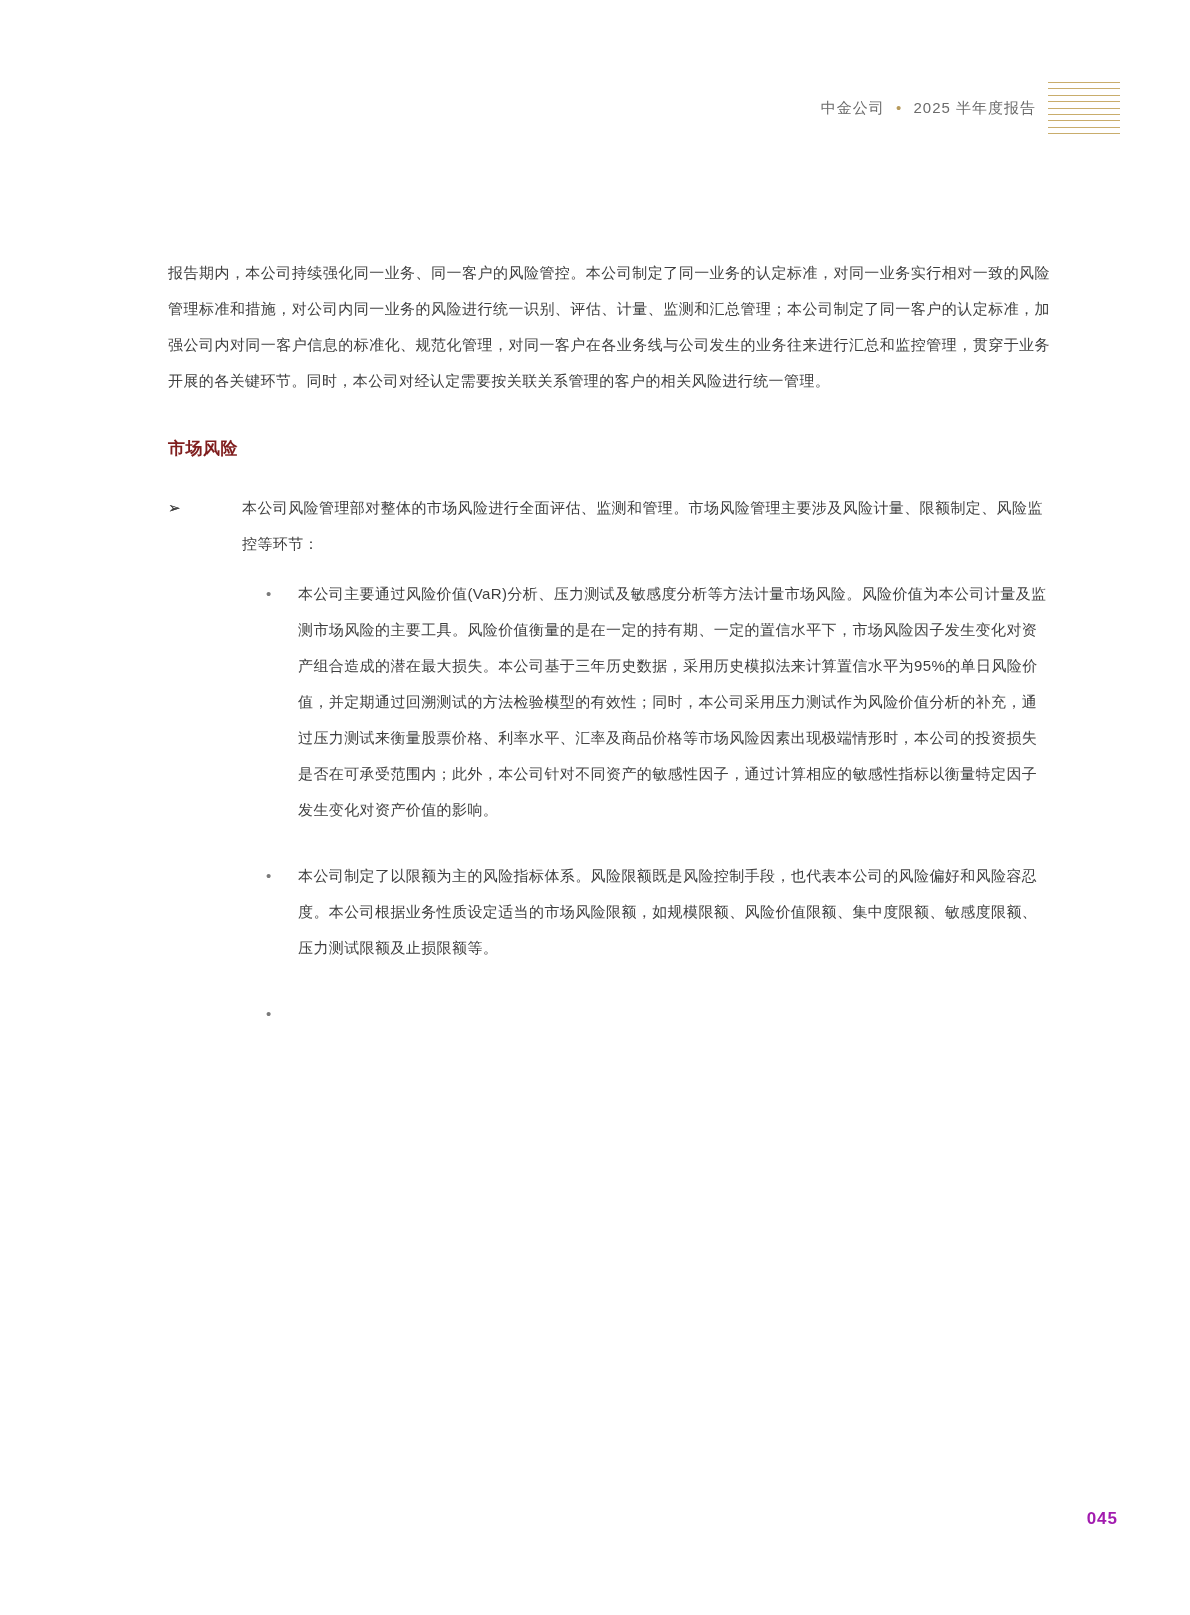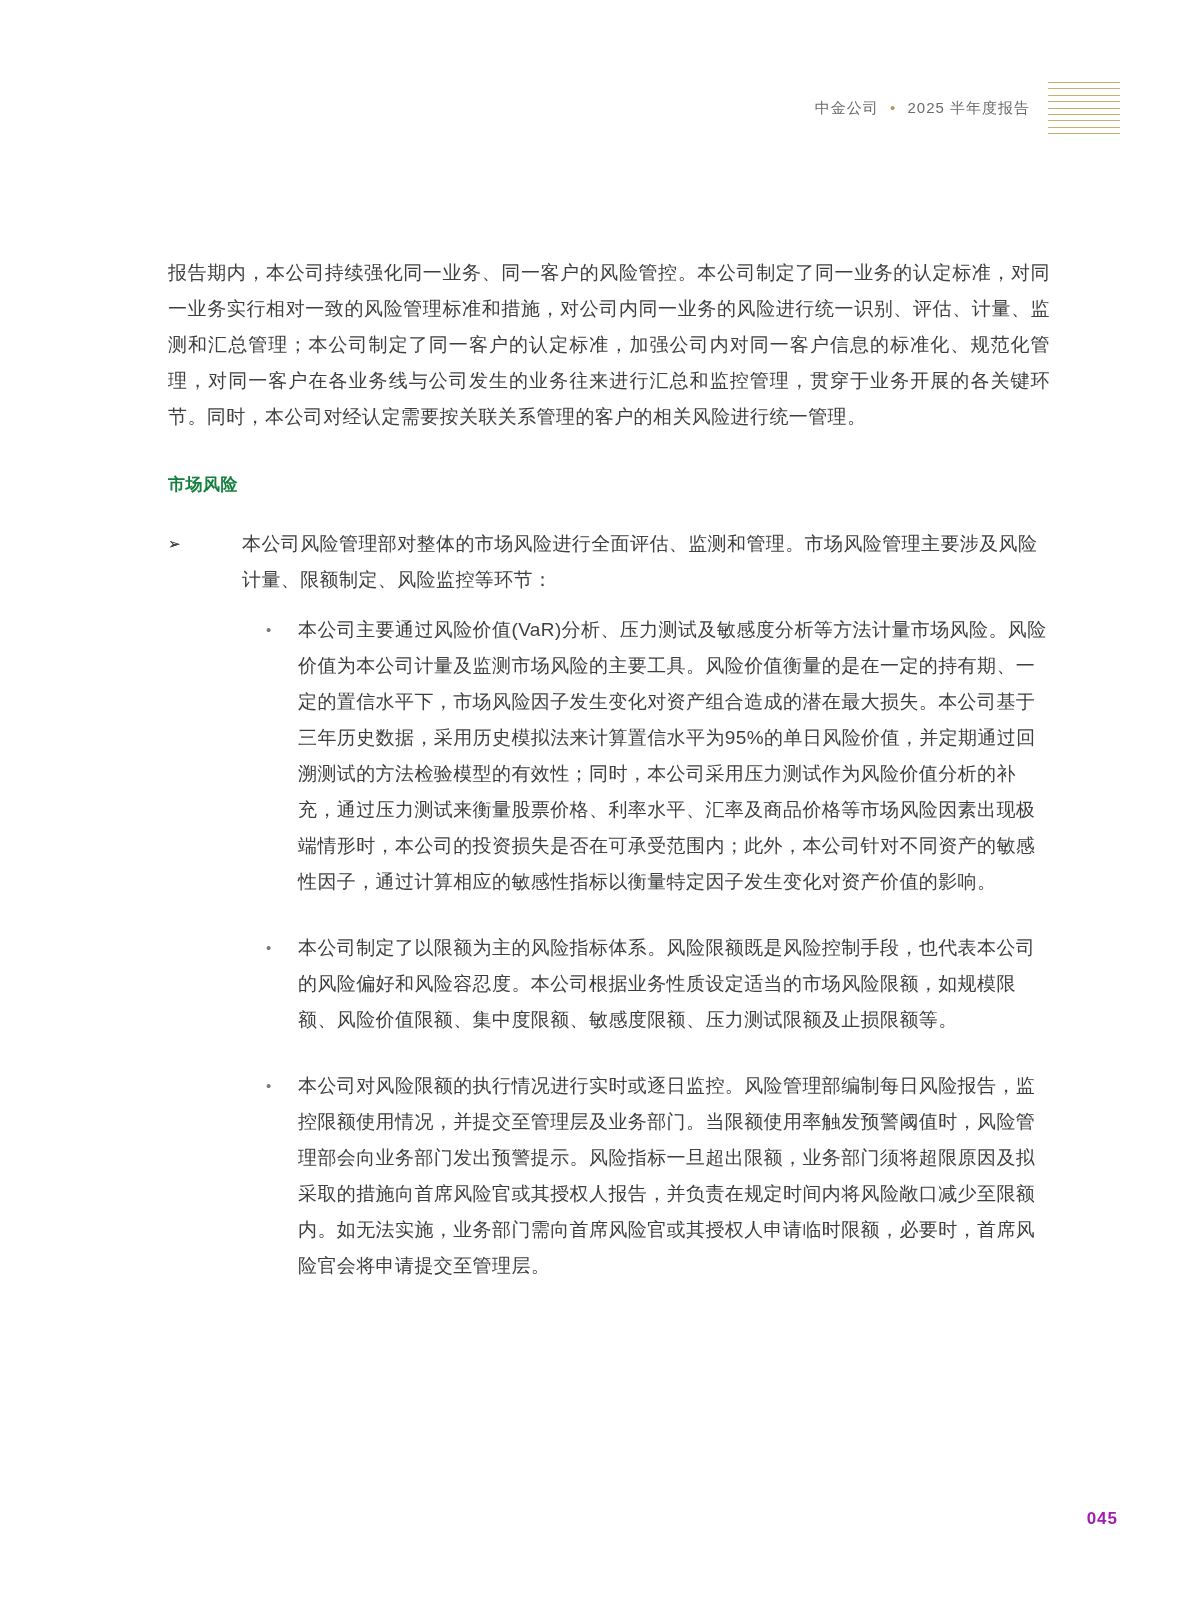--- a/index.html
+++ b/index.html
@@ -16,21 +16,21 @@
     overflow: hidden;
   }
 
   
   .page-header {
     position: absolute;
     top: 82px;
     right: 70px;
     display: flex;
     align-items: center;
-    gap: 18px;
+    gap: 12px;
   }
   .header-text {
     font-size: 15px;
     color: #6b6b6b;
     letter-spacing: 1px;
     white-space: nowrap;
   }
   .header-text .dot {
     color: #b79a5b;
     margin: 0 6px;
@@ -50,39 +50,39 @@
 
   
   .content {
     position: absolute;
     left: 168px;
     top: 255px;
     width: 882px;
   }
   p, .li-text {
     margin: 0;
-    font-size: 19px;
+    font-size: 15px;
     line-height: 36px;
     text-align: justify;
     letter-spacing: 0.4px;
     color: #3f3f3f;
   }
   .para {
     margin-bottom: 30px;
     text-indent: 0;
   }
   .para.lead {
     margin-bottom: 38px;
   }
 
   h2.section-title {
     margin: 0 0 16px 0;
     font-size: 17px;
     font-weight: bold;
-    color: #15803d;
+    color: #7f1d1d;
     letter-spacing: 0.5px;
   }
 
   .para.tight {
     margin-bottom: 26px;
   }
 
   
   ul.arrow-list {
     list-style: none;
@@ -184,21 +184,20 @@
           <li>
             <span class="marker">•</span>
             <span class="li-text">本公司主要通过风险价值(VaR)分析、压力测试及敏感度分析等方法计量市场风险。风险价值为本公司计量及监测市场风险的主要工具。风险价值衡量的是在一定的持有期、一定的置信水平下，市场风险因子发生变化对资产组合造成的潜在最大损失。本公司基于三年历史数据，采用历史模拟法来计算置信水平为95%的单日风险价值，并定期通过回溯测试的方法检验模型的有效性；同时，本公司采用压力测试作为风险价值分析的补充，通过压力测试来衡量股票价格、利率水平、汇率及商品价格等市场风险因素出现极端情形时，本公司的投资损失是否在可承受范围内；此外，本公司针对不同资产的敏感性因子，通过计算相应的敏感性指标以衡量特定因子发生变化对资产价值的影响。</span>
           </li>
           <li>
             <span class="marker">•</span>
             <span class="li-text">本公司制定了以限额为主的风险指标体系。风险限额既是风险控制手段，也代表本公司的风险偏好和风险容忍度。本公司根据业务性质设定适当的市场风险限额，如规模限额、风险价值限额、集中度限额、敏感度限额、压力测试限额及止损限额等。</span>
           </li>
           <li>
             <span class="marker">•</span>
-            <span class="li-text">本公司对风险限额的执行情况进行实时或逐日监控。风险管理部编制每日风险报告，监控限额使用情况，并提交至管理层及业务部门。当限额使用率触发预警阈值时，风险管理部会向业务部门发出预警提示。风险指标一旦超出限额，业务部门须将超限原因及拟采取的措施向首席风险官或其授权人报告，并负责在规定时间内将风险敞口减少至限额内。如无法实施，业务部门需向首席风险官或其授权人申请临时限额，必要时，首席风险官会将申请提交至管理层。</span>
           </li>
         </ul>
       </div>
     </li>
   </ul>
 
 </div>
 
 <div class="page-number">045</div>
 

